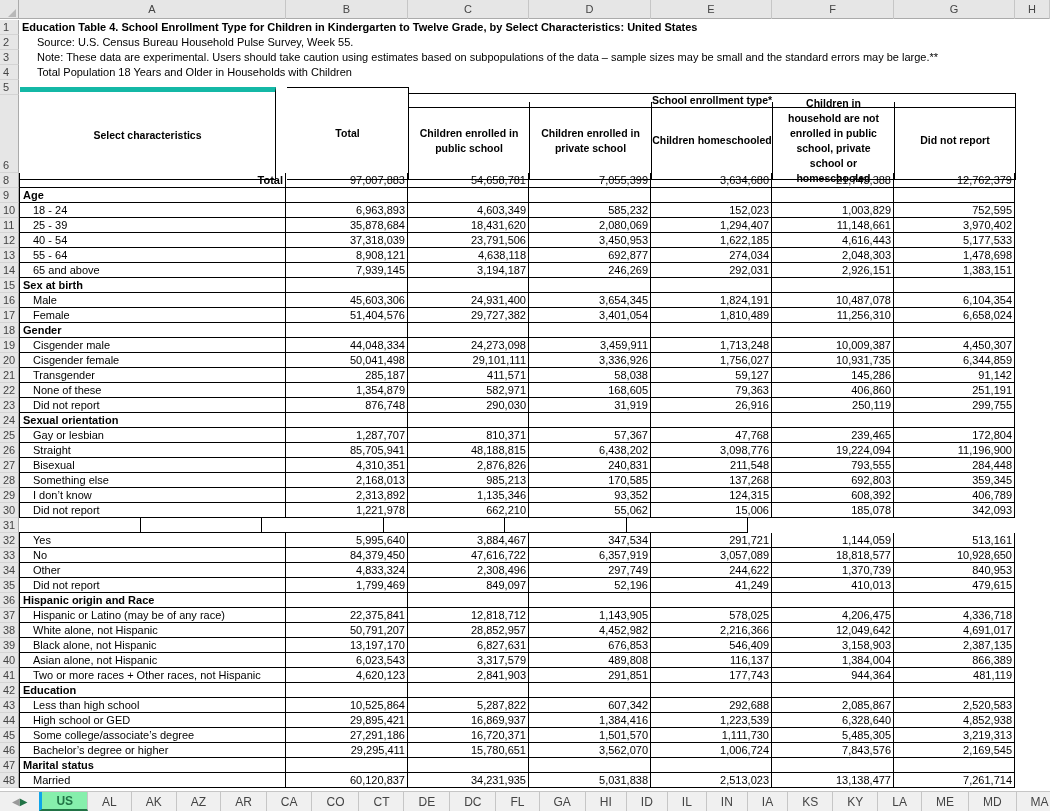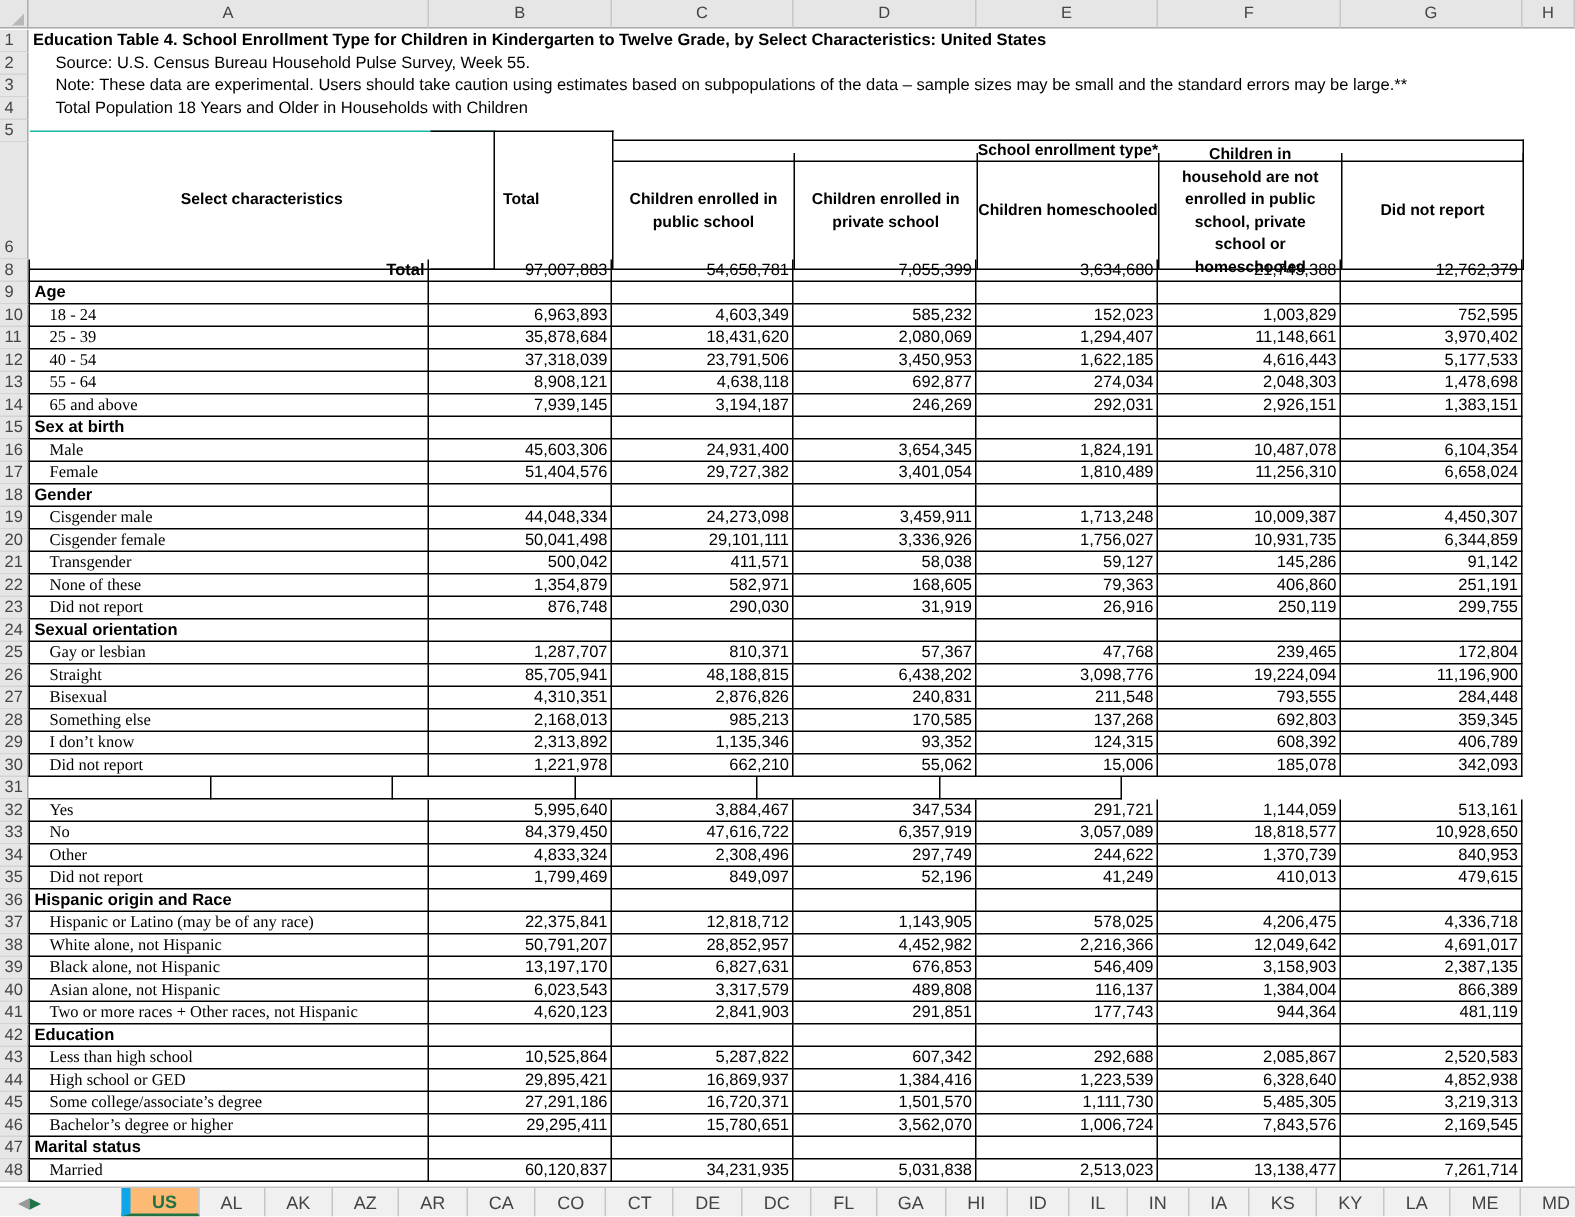--- a/index.html
+++ b/index.html
@@ -15,34 +15,34 @@
   .row { display: flex; height: 15px; }
   .rh { width: 19px; flex: none; background: #e6e6e6; border-right: 1px solid #ababab; border-bottom: 1px solid #d4d4d4; color: #444; font-size: 11px; line-height: 14px; padding-left: 3px; }
   .cell { flex: none; height: 15px; line-height: 14px; white-space: nowrap; overflow: visible; font-size: 11px; }
 
   .wA { width: 267px; } .wB { width: 122px; } .wC { width: 121px; } .wD { width: 122px; } .wE { width: 121px; } .wF { width: 122px; } .wG { width: 121px; } .wH { width: 35px; }
 
   .bord { border-right: 1px solid #000; border-bottom: 1px solid #000; }
   .bl { border-left: 1px solid #000; }
   .num { text-align: right; padding-right: 2px; }
   .lab { padding-left: 3px; }
-  .ind { padding-left: 13px; font-family: Liberation Serif, serif; }
+  .ind { padding-left: 13px; }
   .bold { font-weight: bold; }
   .title-text { font-weight: bold; padding-left: 3px; }
   .plain-text { padding-left: 18px; }
 
   .hdrblock { position: absolute; left: 20px; top: 87px; }
   .hdr-cell { position: absolute; border-right: 1px solid #000; border-bottom: 1px solid #000; display: flex; align-items: center; justify-content: center; text-align: center; font-weight: bold; font-size: 10.5px; line-height: 15px; }
 
   .tabs { position: absolute; left: 0; top: 791px; width: 1050px; height: 20px; background: #f0f0f0; border-top: 1px solid #c6c6c6; display: flex; align-items: stretch; }
   .tab-nav { width: 96px; display: flex; align-items: center; justify-content: space-around; padding: 0 12px; }
   .tab-nav span { color: #999; font-size: 10px; }
   .tab-nav span.active { color: #217346; }
   .tab { padding: 0 14px; border-right: 1px solid #c6c6c6; display: flex; align-items: center; justify-content: center; color: #444; font-size: 12px; }
-  .tab.sel { background: #fdba74; color: #217346; font-weight: bold; border-bottom: 2px solid #217346; border-left: 6px solid #0ea5e9; margin-left: 42px; }
+  .tab.sel { background: #86efac; color: #217346; font-weight: bold; border-bottom: 2px solid #217346; border-left: 3px solid #0ea5e9; }
 </style>
 </head>
 <body>
 
 <div class="colhdr">
   <div class="corner"></div>
   <div class="ch wA">A</div>
   <div class="ch wB">B</div>
   <div class="ch wC">C</div>
   <div class="ch wD">D</div>
@@ -202,21 +202,21 @@
         <div class="cell num bord wB">50,041,498</div>
         <div class="cell num bord wC">29,101,111</div>
         <div class="cell num bord wD">3,336,926</div>
         <div class="cell num bord wE">1,756,027</div>
         <div class="cell num bord wF">10,931,735</div>
         <div class="cell num bord wG">6,344,859</div>
       </div>
       <div class="row">
         <div class="rh">21</div>
         <div class="cell wA bord bl ind">Transgender</div>
-        <div class="cell num bord wB">500,042</div>
+        <div class="cell num bord wB">285,187</div>
         <div class="cell num bord wC">411,571</div>
         <div class="cell num bord wD">58,038</div>
         <div class="cell num bord wE">59,127</div>
         <div class="cell num bord wF">145,286</div>
         <div class="cell num bord wG">91,142</div>
       </div>
       <div class="row">
         <div class="rh">22</div>
         <div class="cell wA bord bl ind">None of these</div>
         <div class="cell num bord wB">1,354,879</div>
@@ -482,21 +482,21 @@
         <div class="cell num bord wC">34,231,935</div>
         <div class="cell num bord wD">5,031,838</div>
         <div class="cell num bord wE">2,513,023</div>
         <div class="cell num bord wF">13,138,477</div>
         <div class="cell num bord wG">7,261,714</div>
       </div>
     </div>
 </div>
 
 <div class="hdrblock">
-  <div class="hdr-cell" style="left:0; top:0; width:310px; height:93px; border-top:1px solid #14b8a6;">Select characteristics</div>
+  <div class="hdr-cell" style="left:0; top:0; width:256px; height:93px; border-top:5px solid #14b8a6;">Select characteristics</div>
   <div class="hdr-cell" style="left:267px; top:0; width:122px; height:93px; border-top:1px solid #000;">Total</div>
   <div class="hdr-cell" style="left: 389px; top: 6px; height: 15px; border-top: 1px solid rgb(0, 0, 0); width: 607px; max-width: 727px;">School enrollment type*</div>
   <div class="hdr-cell" style="left:389px; top:15px; width:121px; height:78px; padding:0 6px;">Children enrolled in public school</div>
   <div class="hdr-cell" style="left:510px; top:15px; width:122px; height:78px; padding:0 6px;">Children enrolled in private school</div>
   <div class="hdr-cell" style="left:632px; top:15px; width:121px; height:78px;">Children homeschooled</div>
   <div class="hdr-cell" style="left:753px; top:15px; width:122px; height:78px; padding:0 8px;">Children in household are not enrolled in public school, private school or homeschooled</div>
   <div class="hdr-cell" style="left:875px; top:15px; width:121px; height:78px;">Did not report</div>
 </div>
 
 <div class="tabs">

